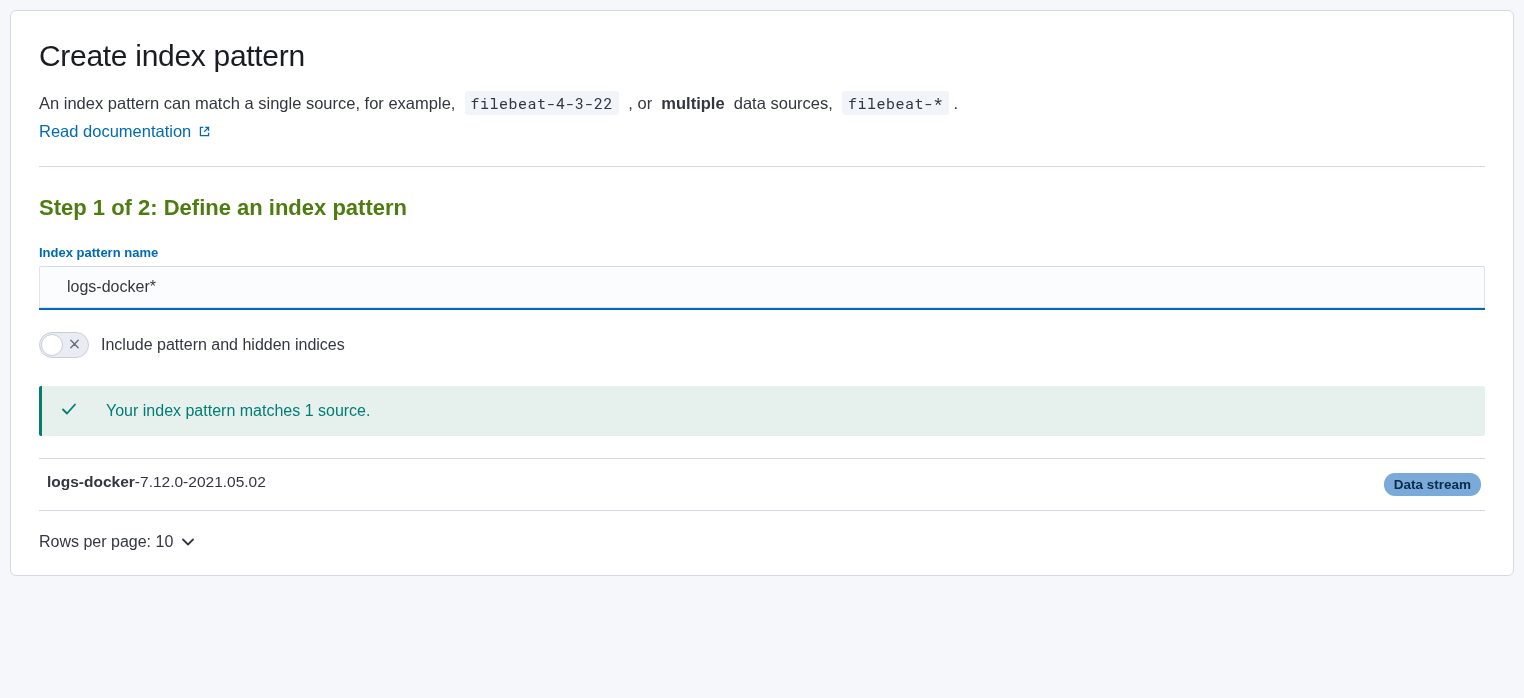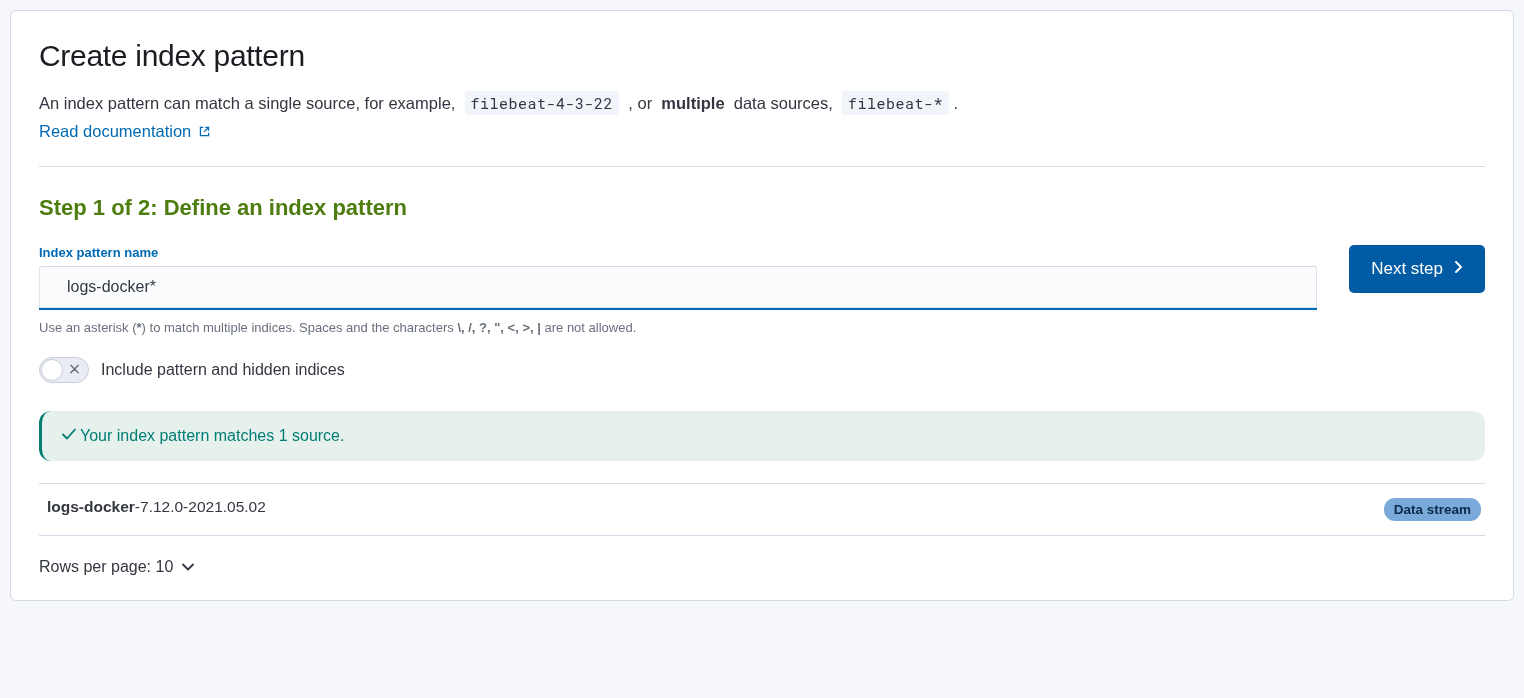--- a/index.html
+++ b/index.html
@@ -143,26 +143,26 @@
     transform: translateY(-50%);
     color: #69707d;
   }
   .switch-label {
     font-size: 16px;
     color: #343741;
   }
   .callout {
     display: flex;
     align-items: center;
-    gap: 2px;
+    gap: 28px;
     background: #e6f1ee;
     border-left: 3px solid #017d73;
     padding: 14px 18px;
     margin-top: 28px;
-    border-radius: 12px;
+    border-radius: 2px;
   }
   .callout .check {
     color: #017d73;
   }
   .callout-text {
     color: #017d73;
     font-size: 16px;
   }
   .table {
     margin-top: 22px;
@@ -228,33 +228,20 @@
     </a>
 
     <hr class="hr">
 
     <h2 class="step-title">Step 1 of 2: Define an index pattern</h2>
 
     <div class="form-row">
       <div class="form-col">
         <label class="label">Index pattern name</label>
         <input class="input" type="text" value="logs-docker*" style="">
-        <p class="help-text">
-          <span>Use an asterisk (</span><strong>*</strong><span>) to match multiple indices. Spaces and the characters </span><strong>\, /, ?, ", &lt;, &gt;, |</strong><span> are not allowed.</span>
-        </p>
-      </div>
-      <div>
-        <button class="next-btn">
-          <span>Next step</span>
-          <span>
-            <svg width="10" height="14" viewBox="0 0 10 14" fill="none" stroke="#fff" stroke-width="2" stroke-linecap="round" stroke-linejoin="round">
-              <path d="M3 2l5 5-5 5"></path>
-            </svg>
-          </span>
-        </button>
       </div>
     </div>
 
     <div class="switch-row">
       <button class="switch" role="switch" aria-checked="false">
         <span class="knob"></span>
         <span class="x-icon">
           <svg width="11" height="11" viewBox="0 0 12 12" stroke="#69707d" stroke-width="1.6" stroke-linecap="round">
             <path d="M2 2l8 8M10 2l-8 8"></path>
           </svg>

